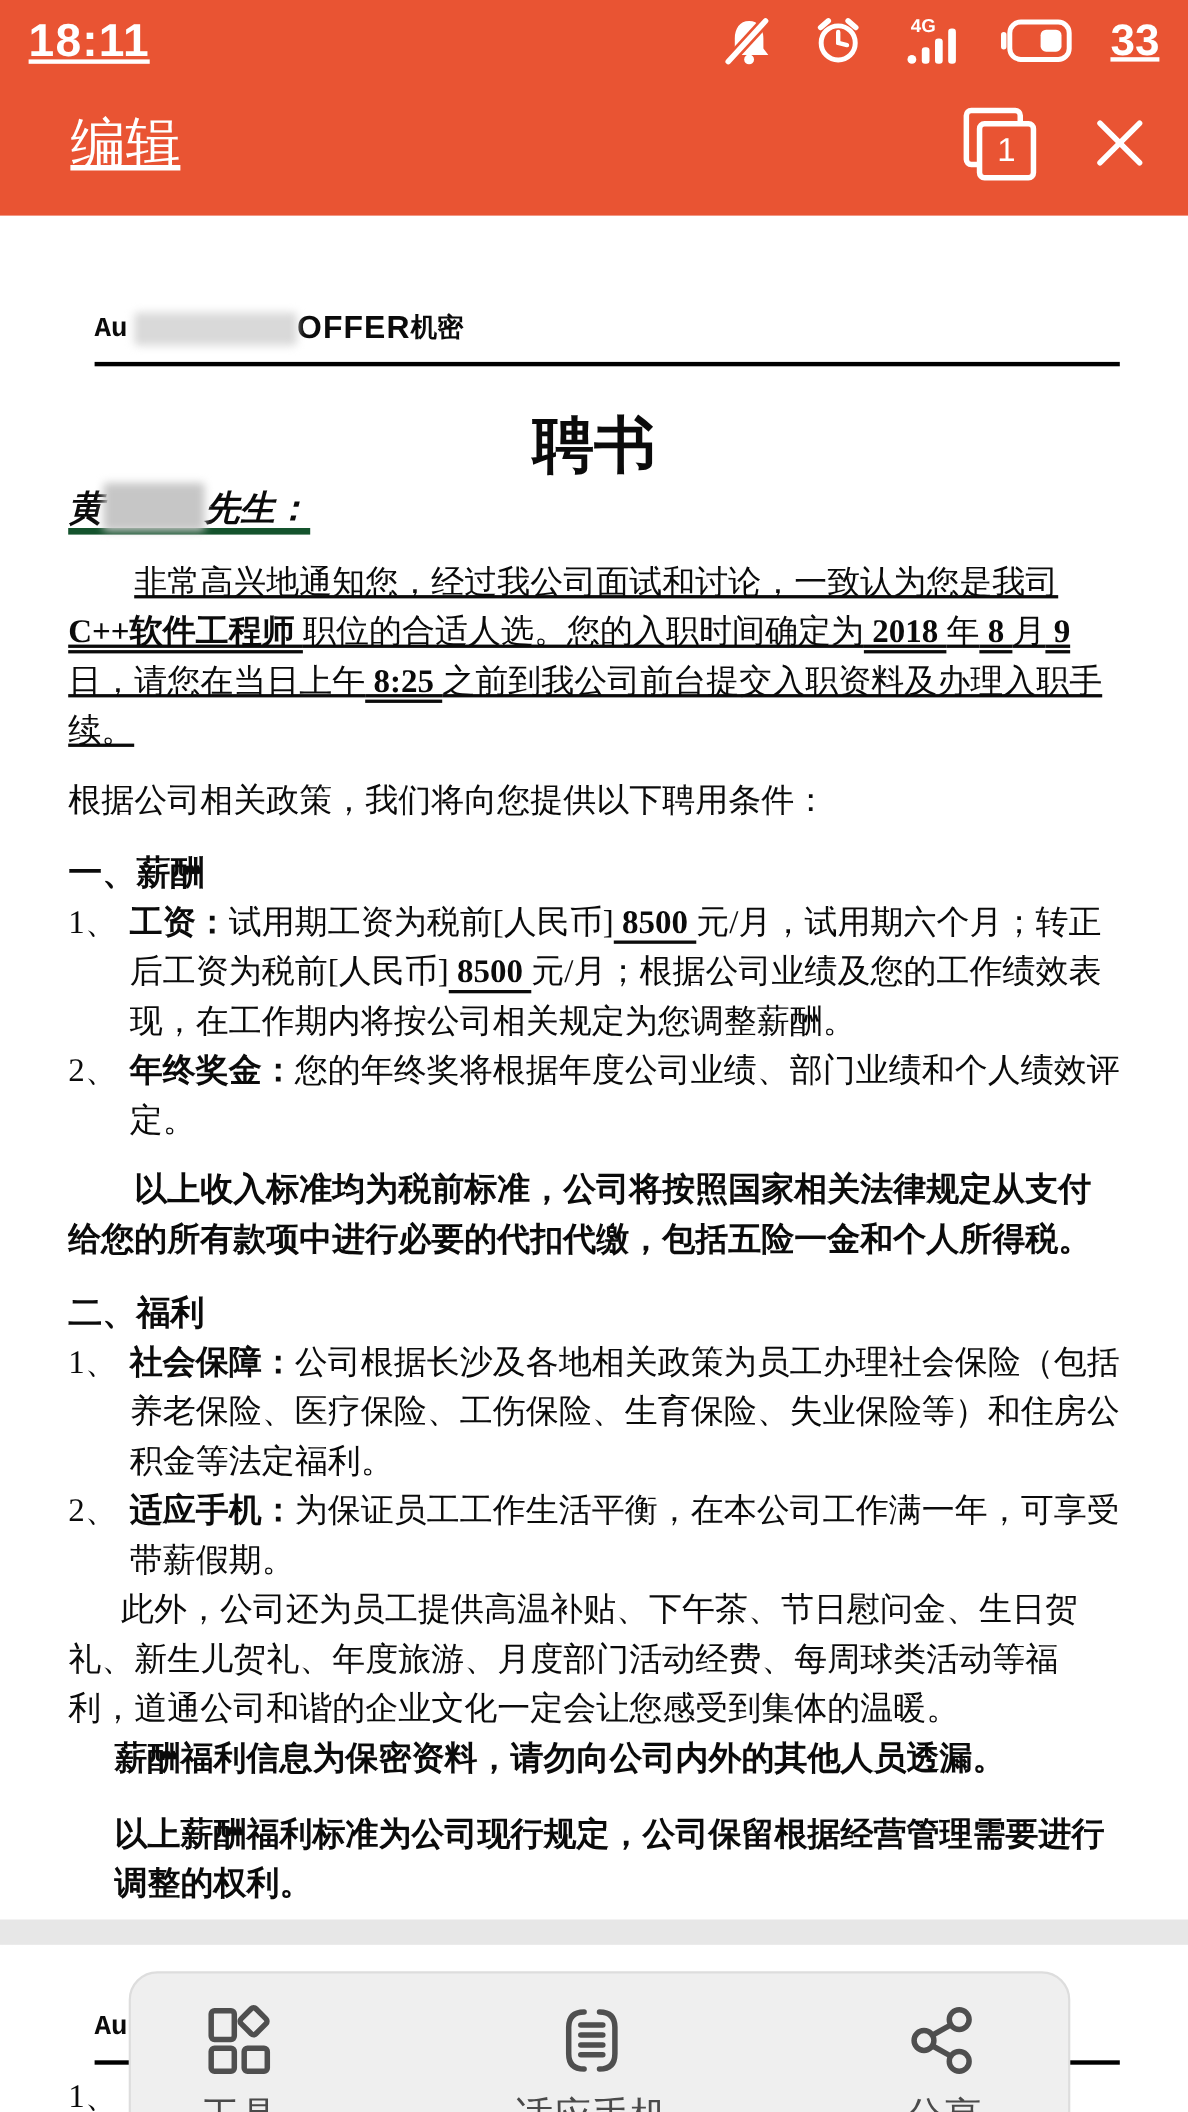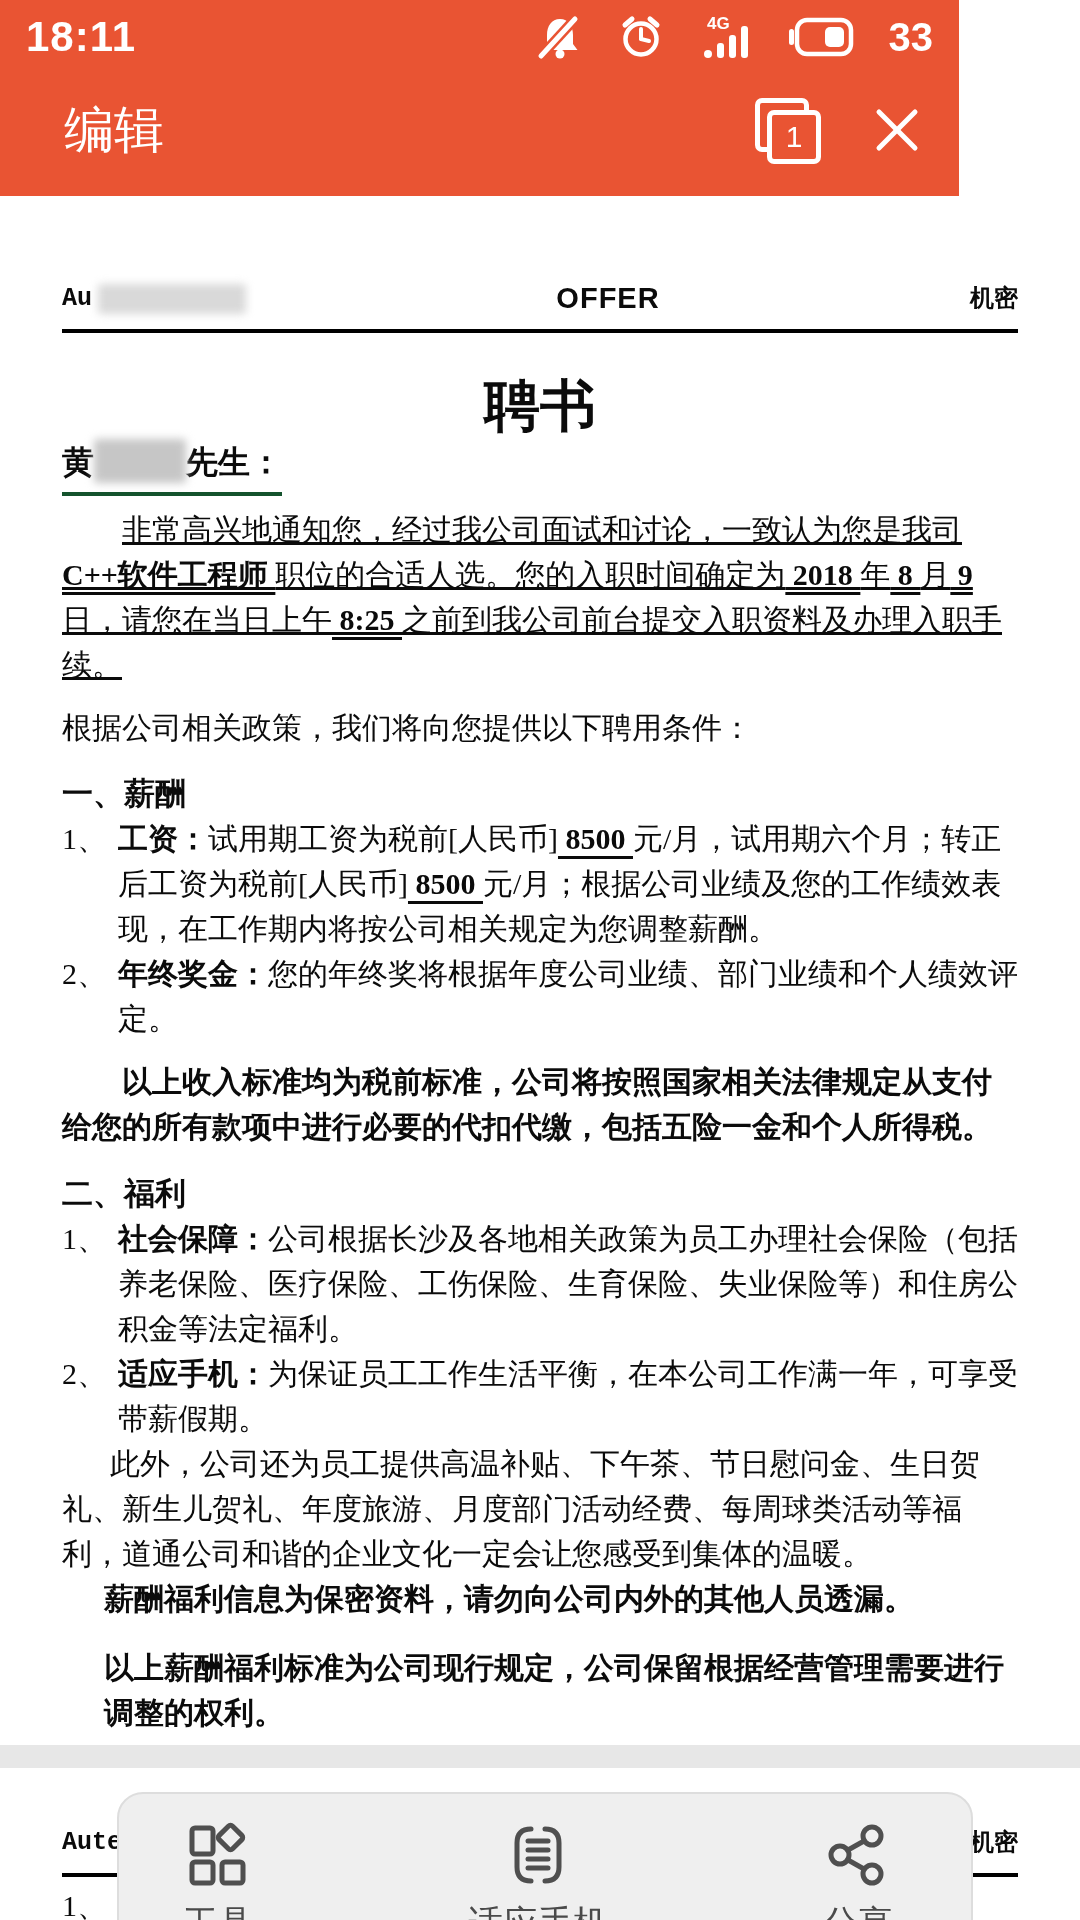--- a/index.html
+++ b/index.html
@@ -1,51 +1,51 @@
 <!DOCTYPE html>
 <html><head>
 <meta charset="utf-8">
 <style>
   html,body{margin:0;padding:0;}
   body{
     width:1080px;height:1920px;position:relative;overflow:hidden;
     background:#ffffff;font-family:"Liberation Sans","DejaVu Sans",sans-serif;
   }
   
-  .appbar{position:absolute;top:0;left:0;width:959px;height:196px;background:#E95433;color:#fff;z-index:3;}
+  .appbar{position:absolute;top:0;left:0;width:1080px;height:196px;background:#E95433;color:#fff;z-index:3;text-decoration:underline;}
   .status-row{display:flex;justify-content:space-between;align-items:center;height:62px;padding:6px 26px 0 26px;}
   .status-time{font-size:42px;font-weight:bold;letter-spacing:1px;}
   .status-icons{display:flex;align-items:center;gap:35px;}
   .batt-pct{font-size:40px;font-weight:bold;}
   .title-row{display:flex;justify-content:space-between;align-items:center;height:112px;padding:6px 34px 0 36px;margin-left:28px;}
   .app-title{font-size:50px;font-weight:400;}
   .title-icons{display:flex;align-items:center;gap:52px;}
   
   .pages-icon{position:relative;width:64px;height:64px;}
   .pages-back{position:absolute;top:0;left:2px;width:44px;height:44px;border:5px solid #fff;border-radius:7px;}
   .pages-front{position:absolute;top:12px;left:14px;width:44px;height:44px;border:5px solid #fff;border-radius:7px;
     background:#E95433;display:flex;align-items:center;justify-content:center;font-size:30px;color:#fff;}
   
   .doc{position:absolute;top:196px;left:0;width:1080px;height:1724px;background:#fff;z-index:1;}
   .page{box-sizing:border-box;padding:0 62px;color:#0b0b0b;
     font-family:"Liberation Serif","DejaVu Serif",serif;font-size:30px;line-height:45px;}
   .page1{height:1549px;overflow:hidden;padding-top:80px;}
   .page-gap{height:23px;background:#E7E7E7;}
   .page2{padding-top:52px;}
-  .pg-head{display:flex;justify-content:space-between;align-items:flex-end;
-    border-bottom:4px solid #000;padding-bottom:8px;}
+  .pg-head{display:flex;align-items:flex-end;
+    border-bottom:4px solid #000;padding-bottom:8px;margin-left:24px;}
   .pg-left{font-family:"Liberation Mono","DejaVu Sans Mono",monospace;font-weight:bold;font-size:25px;display:flex;align-items:center;gap:2px;}
   .pg-center{font-weight:bold;font-size:29px;font-family:"Liberation Sans",sans-serif;letter-spacing:1px;}
   .pg-right{font-weight:bold;font-size:24px;}
   .redact{display:inline-block;background:#cfcfcf;filter:blur(4px);border-radius:3px;}
   .redact-head{width:148px;height:30px;margin-left:4px;background:#d9d9d9;}
   .redact-name{width:92px;height:44px;vertical-align:-10px;background:#c6c6c6;}
   .doc-title{text-align:center;font-size:56px;font-weight:bold;line-height:66px;margin:40px 0 0 0;}
   .salutation{margin-top:44px;font-weight:bold;font-size:32px;}
-  .salutation .uline{border-bottom:4px solid #14532d;padding-bottom:12px;}
+  .salutation .uline{border-bottom:6px solid #14532d;padding-bottom:0;font-style:italic;}
   .para{margin:0;}
   .indent2{text-indent:2em;}
   .intro{margin-top:22px;text-decoration:underline;}
   .policy{margin-top:18px;}
   .sec-h{margin:21px 0 0 0;font-size:31px;font-weight:bold;line-height:45px;}
   .sec-h.gap{margin-top:22px;}
   .bu{font-weight:bold;text-decoration:underline;text-underline-offset:7px;}
   .li{display:flex;align-items:flex-start;}
   .li .marker{flex:0 0 56px;}
   .li .content{flex:1;}

